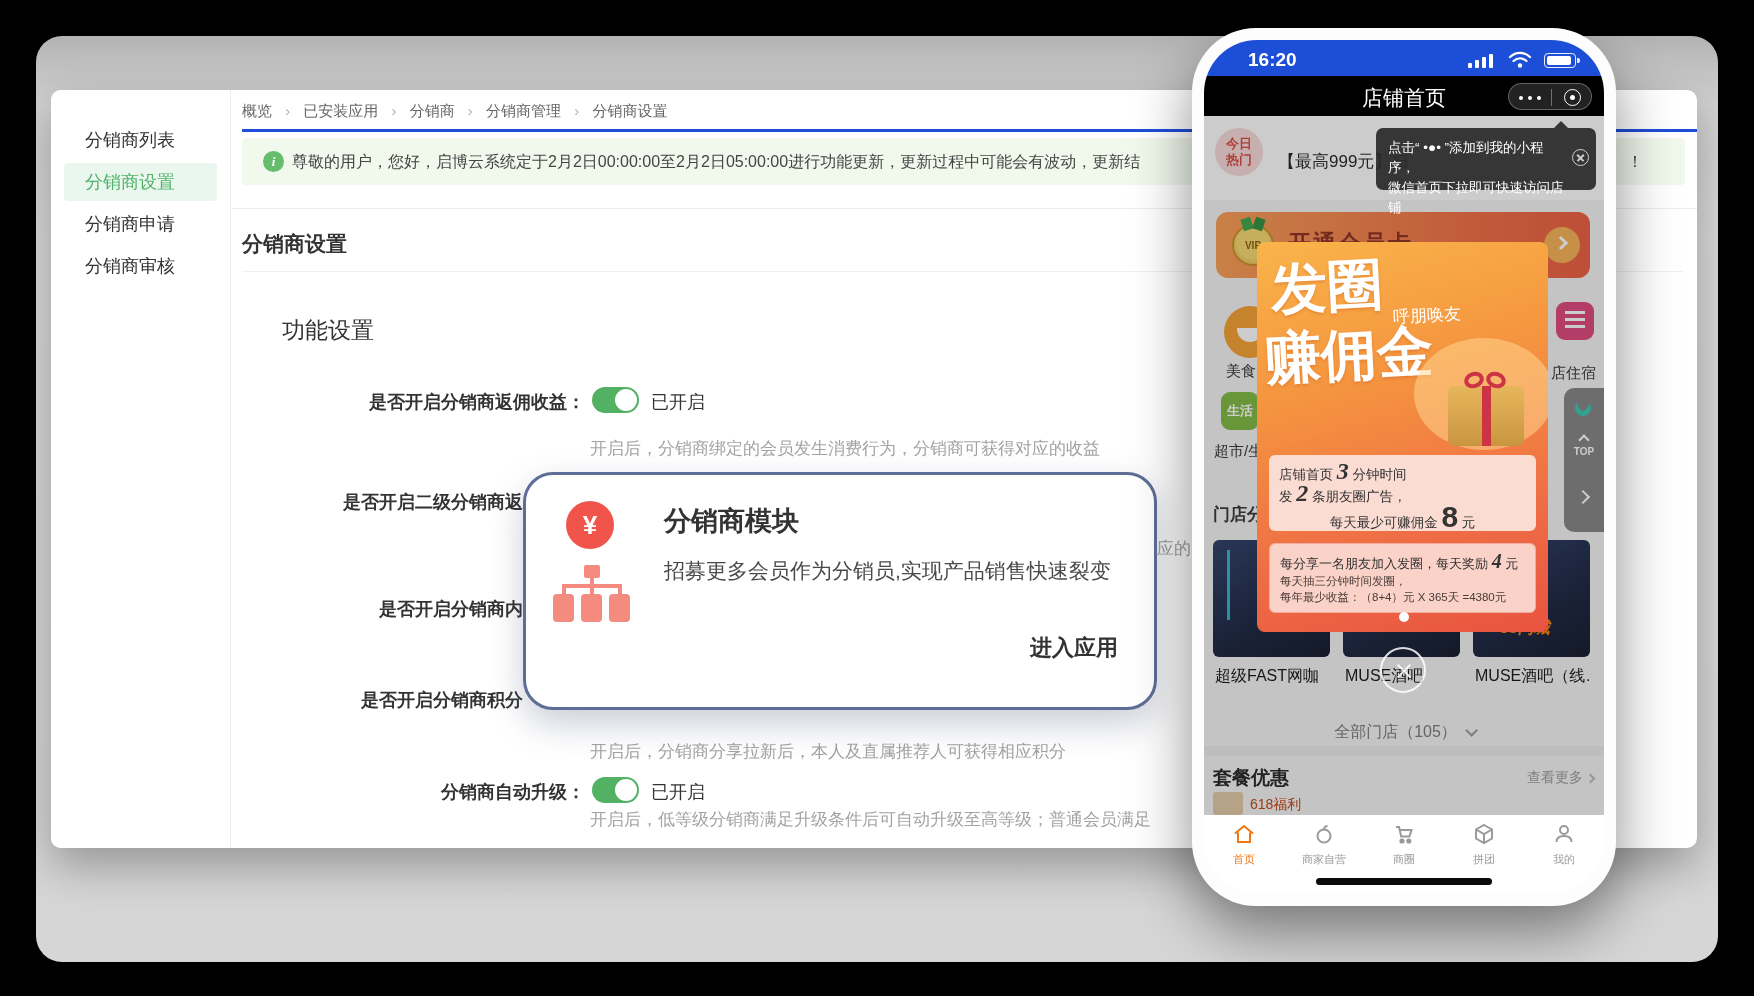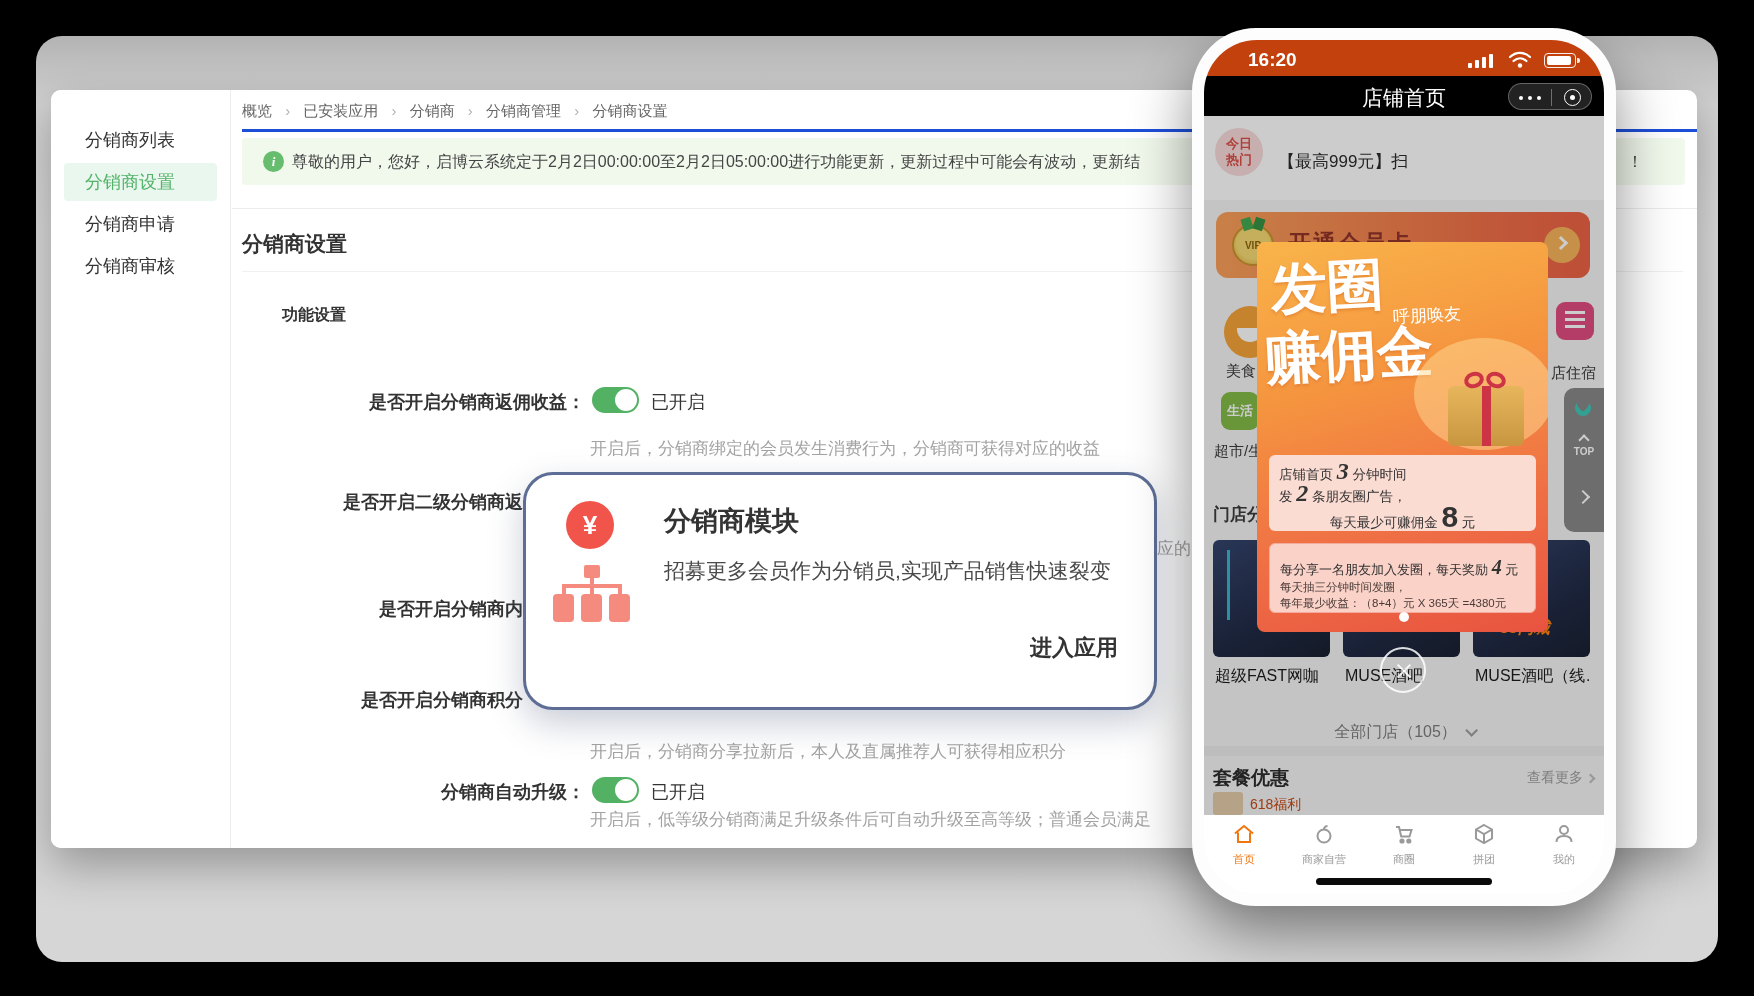--- a/index.html
+++ b/index.html
@@ -27,21 +27,21 @@
     border-radius:4px; font-size:16px; color:#454545; }
   .banner-text { position:absolute; left:50px; top:14px; white-space:nowrap; }
   .banner-excl { position:absolute; left:1385px; top:14px; }
   .info-icon { position:absolute; left:21px; top:13px; width:21px; height:21px; border-radius:50%;
     background:#66bd6d; color:#fff; text-align:center; line-height:21px; font-size:13px; font-style:italic;
     font-family:"Liberation Serif","DejaVu Serif",serif; font-weight:bold; }
 
   .divider-a { position:absolute; left:181px; top:118px; right:0; height:1px; background:#ececec; }
   .page-title { position:absolute; left:191px; top:140px; font-size:21px; font-weight:600; color:#333; }
   .divider-b { position:absolute; left:191px; top:181px; right:14px; height:1px; background:#f0f0f0; }
-  .section-title { position:absolute; left:231px; top:215px; font-size:16px; font-weight:700; color:#333; }
+  .section-title { position:absolute; left:231px; top:225px; font-size:23px; font-weight:400; color:#333; }
 
   .row-label { position:absolute; font-size:18px; font-weight:600; color:#333; white-space:nowrap; }
   .row-state { position:absolute; font-size:18px; color:#333; white-space:nowrap; }
   .row-helper { position:absolute; font-size:17px; color:#a3a3a3; white-space:nowrap; }
 
   .toggle { position:absolute; width:47px; height:26px; border-radius:13px; background:#52b163; cursor:pointer; }
   .toggle .knob { position:absolute; right:2px; top:2px; width:22px; height:22px; border-radius:50%; background:#fff; }
 
   
   .modal { position:absolute; left:523px; top:472px; width:634px; height:238px; background:#fff;
@@ -59,21 +59,21 @@
   .modal-title { position:absolute; left:138px; top:28px; font-size:27px; font-weight:700; color:#333; }
   .modal-desc { position:absolute; left:138px; top:82px; font-size:21px; color:#4a4a4a; white-space:nowrap; }
   .modal-btn { position:absolute; right:36px; bottom:44px; font-size:22px; font-weight:600; color:#333; cursor:pointer; }
 
   
   .phone { position:absolute; left:1192px; top:28px; width:424px; height:878px; background:#fdfdfd;
     border-radius:64px; box-shadow:0 25px 60px rgba(0,0,0,.45); z-index:30; }
   .screen { position:absolute; left:12px; top:12px; width:400px; height:854px; border-radius:53px;
     overflow:hidden; background:#f5f5f5; }
 
-  .statusbar { position:absolute; left:0; top:0; width:100%; height:36px; background:#c2410c; z-index:7; }
+  .statusbar { position:absolute; left:0; top:0; width:100%; height:36px; background:#1d4ed8; z-index:7; }
   .time { position:absolute; left:44px; top:9px; color:#fff; font-size:19px; font-weight:600; }
   .sig { position:absolute; right:108px; top:14px; width:28px; height:14px; }
   .sig i { position:absolute; bottom:0; width:4px; background:#fff; border-radius:1px; }
   .sig i:nth-child(1){left:0;height:5px;} .sig i:nth-child(2){left:7px;height:8px;}
   .sig i:nth-child(3){left:14px;height:11px;} .sig i:nth-child(4){left:21px;height:14px;}
   .wifi { position:absolute; right:72px; top:11px; }
   .batt { position:absolute; right:28px; top:13px; width:32px; height:15px; border:1.5px solid rgba(255,255,255,.9); border-radius:4px; }
   .batt:before { content:""; position:absolute; left:2px; top:2px; bottom:2px; width:24px; background:#fff; border-radius:2px; }
   .batt:after { content:""; position:absolute; right:-5px; top:4px; width:3px; height:5px; background:rgba(255,255,255,.9); border-radius:0 2px 2px 0; }
 
@@ -156,21 +156,21 @@
   .pp-sub { position:absolute; left:136px; top:62px; font-size:17px; color:#fff; transform:rotate(-3deg); }
   .pp-t2 { position:absolute; left:8px; top:76px; font-size:56px; font-weight:700; color:#fff; transform:rotate(-3deg);
     text-shadow:0 2px 3px rgba(200,90,30,.35); }
   .glow { position:absolute; right:-6px; top:96px; width:140px; height:112px; border-radius:50%; background:rgba(255,219,150,.5); }
   .gift { position:absolute; right:16px; top:112px; width:92px; height:92px; }
   .gift .gbox { position:absolute; left:8px; bottom:0; width:76px; height:60px; background:linear-gradient(#e7b65c,#c9963f); border-radius:6px; }
   .gift .grib { position:absolute; left:42px; bottom:0; width:9px; height:60px; background:#cc3344; }
   .gift .gbow1,.gift .gbow2 { position:absolute; top:18px; width:20px; height:16px; border:4px solid #cc3344; border-radius:50%; background:transparent; }
   .gift .gbow1{left:24px; transform:rotate(-20deg);} .gift .gbow2{left:46px; transform:rotate(20deg);}
   .panel1 { position:absolute; left:12px; top:213px; width:267px; height:76px; background:#fbdcd3; border-radius:6px; padding:7px 10px; color:#333; }
-  .panel2 { position:absolute; left:12px; top:301px; width:267px; height:70px; background:#fad2c8; border:1px solid #f3ab9d; border-radius:6px; padding:14px 10px; color:#333; }
+  .panel2 { position:absolute; left:12px; top:301px; width:267px; height:70px; background:#fad2c8; border:1px solid #f3ab9d; border-radius:6px; padding:8px 10px; color:#333; }
   .pl { font-size:13.5px; line-height:19px; white-space:nowrap; }
   .pl .big { font-size:24px; font-weight:700; font-style:italic; font-family:"Liberation Serif","DejaVu Serif",serif; }
   .pl .huge { font-size:30px; font-weight:700; }
   .pl.center { text-align:center; margin-top:1px; }
   .pl.tiny { font-size:11.5px; line-height:16px; color:#4a3b38; }
   .pp-dot { position:absolute; left:142px; bottom:10px; width:10px; height:10px; border-radius:50%; background:#fff; }
   .popup-close { position:absolute; left:176px; top:607px; width:46px; height:46px; border:2px solid rgba(255,255,255,.85);
     border-radius:50%; z-index:10; cursor:pointer; }
   .popup-close i { position:absolute; left:13px; top:21px; width:18px; height:2px; background:rgba(255,255,255,.9); }
   .popup-close i:nth-child(1){transform:rotate(45deg);} .popup-close i:nth-child(2){transform:rotate(-45deg);}
@@ -347,20 +347,28 @@
     <div class="band"></div>
     <div class="deals-title">套餐优惠</div>
     <div class="deals-more">
       <span>查看更多</span><span class="chev-right-s"></span>
     </div>
     <div class="deal-thumb"></div>
     <div class="deal-item">618福利</div>
 
     <div class="dim"></div>
 
+    <div class="tooltip">
+      <span>点击“ •●• ”添加到我的小程序，</span><br>
+      <span>微信首页下拉即可快速访问店铺</span>
+      <span class="tt-close">
+          <i></i>
+          <i></i>
+        </span>
+    </div>
 
     <div class="popup">
       <div class="pp-t1">发圈</div>
       <div class="pp-sub">呼朋唤友</div>
       <div class="pp-t2">赚佣金</div>
       <div class="glow"></div>
       <div class="gift">
         <div class="gbox"></div>
           <div class="grib"></div>
           <div class="gbow1"></div>

